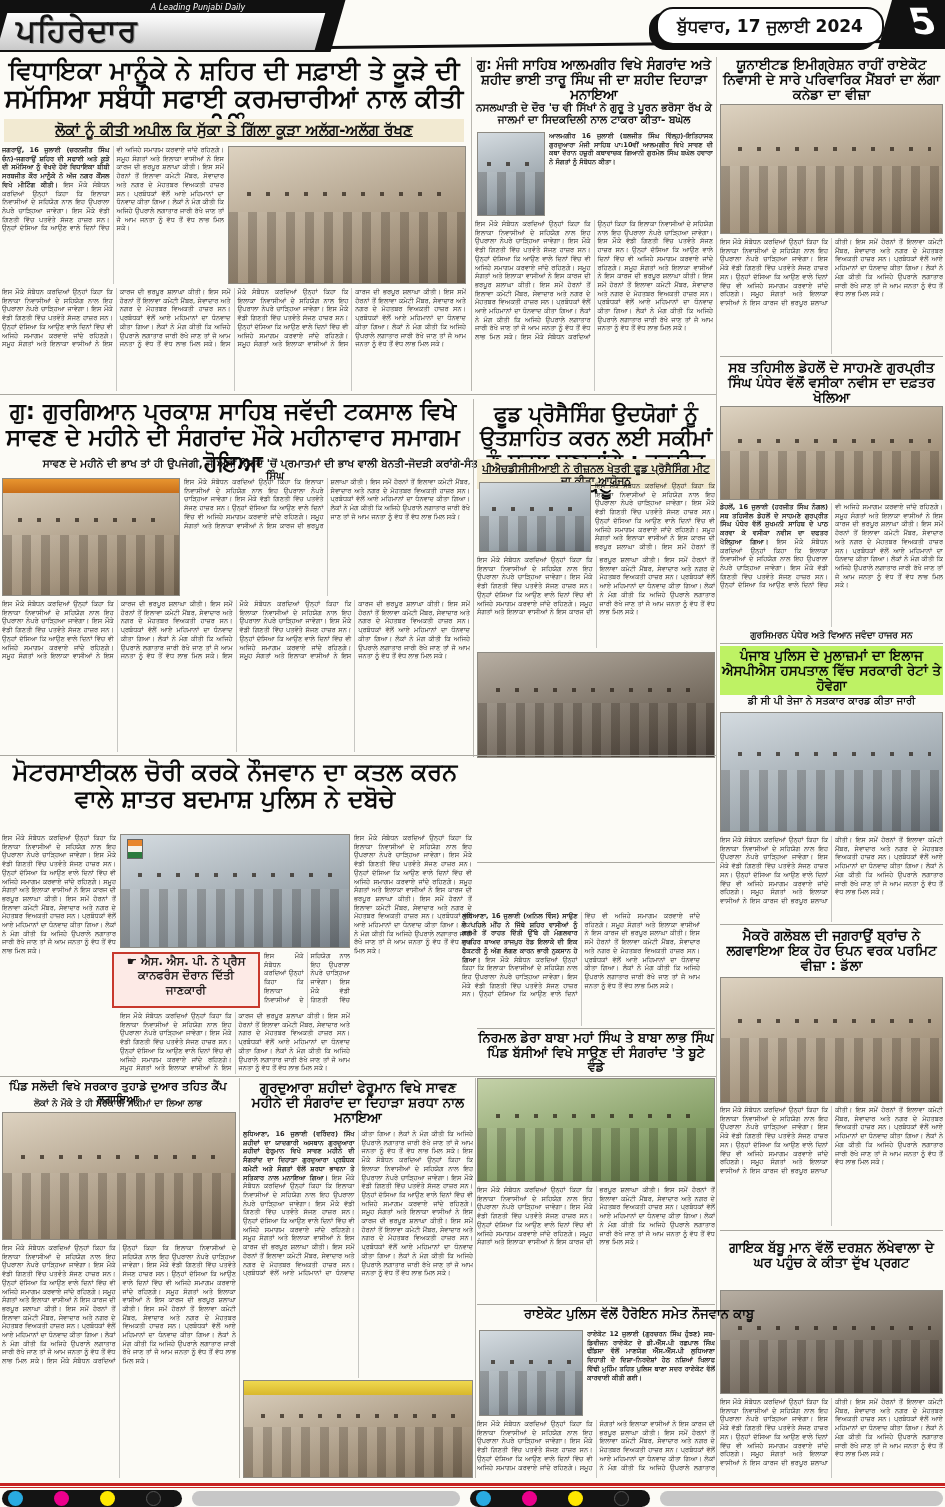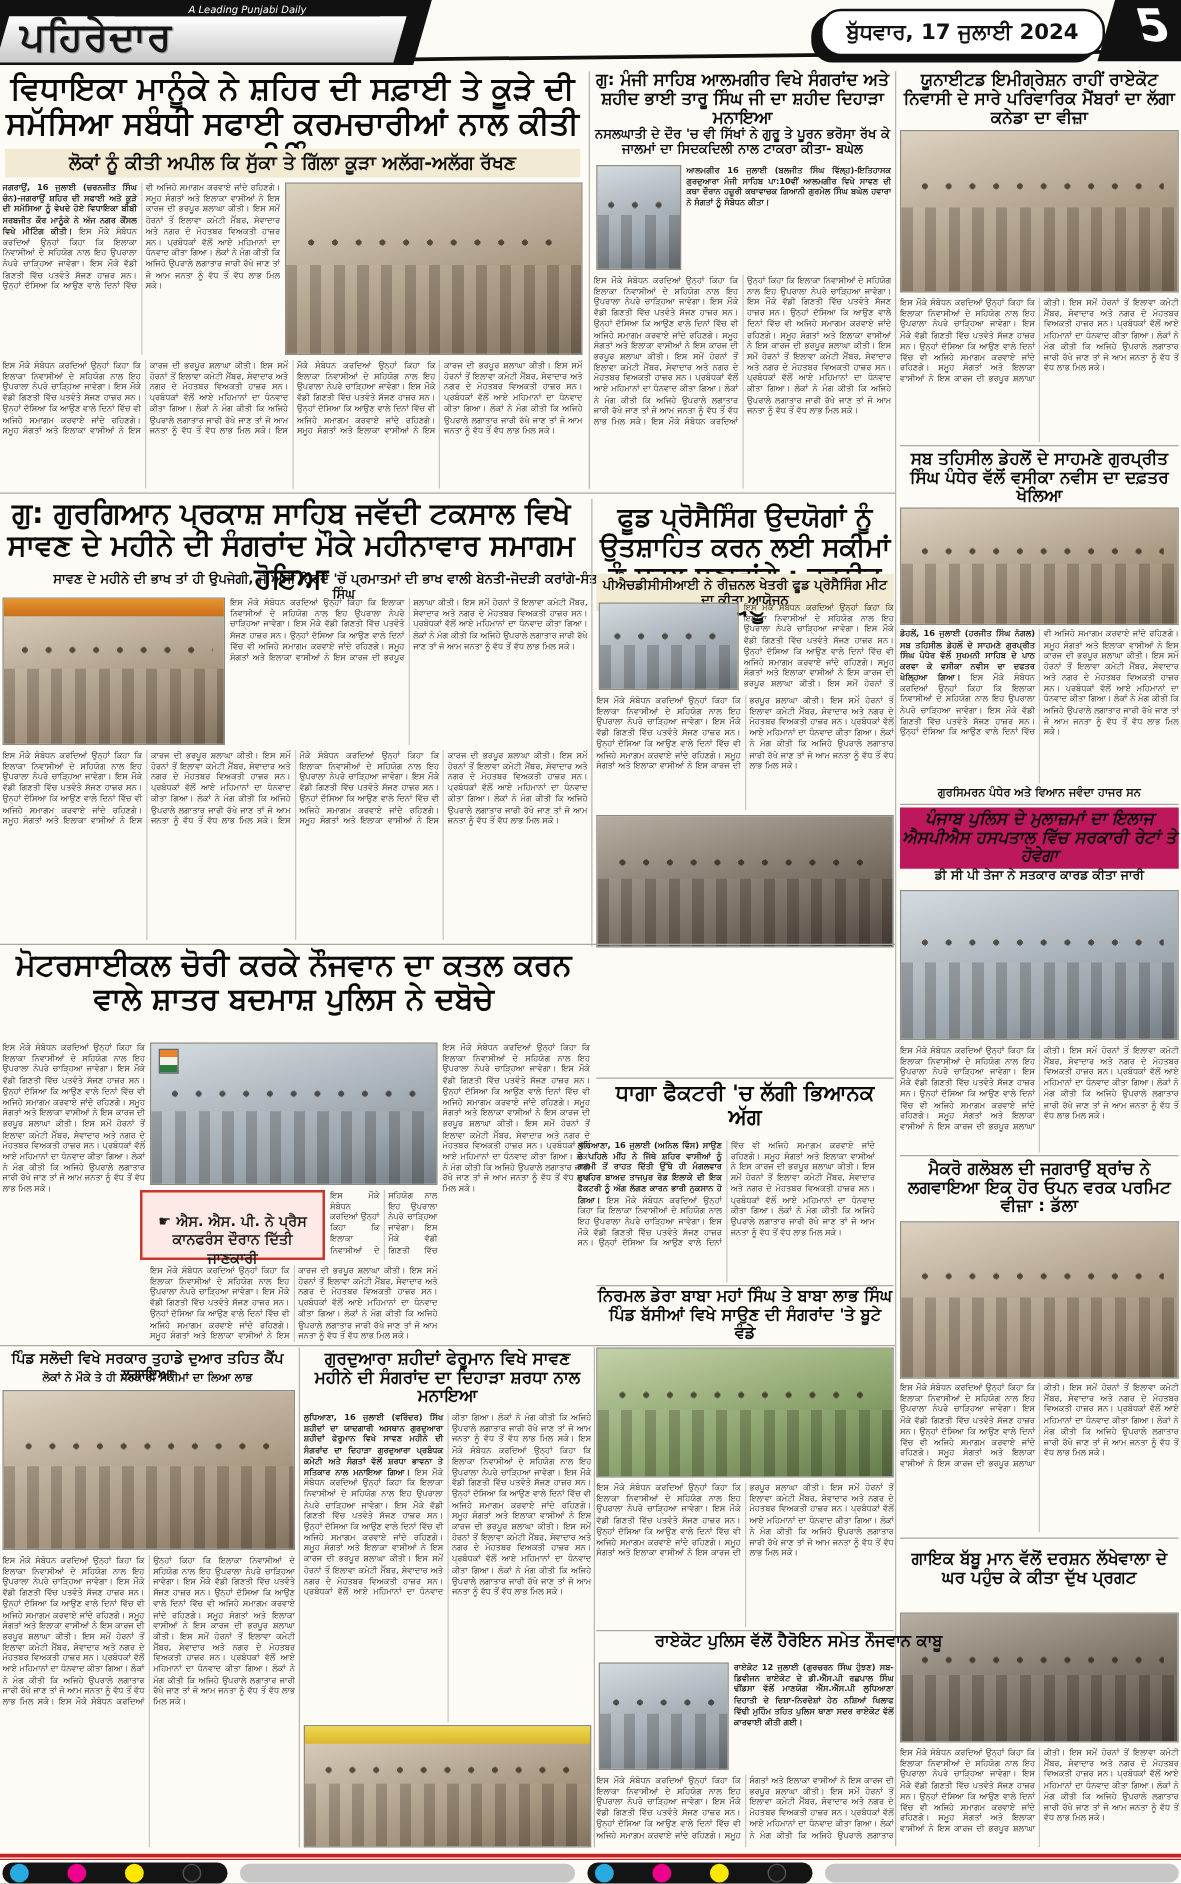--- a/index.html
+++ b/index.html
@@ -2,22 +2,22 @@
 <html><head>
 <meta charset="utf-8">
 <title>Pehredar - Page 5</title>
 <style>
   html,body{margin:0;padding:0;background:#888;}
   .page{position:relative;width:945px;height:1507px;background:#fcfbf6;
         font-family:"DejaVu Sans",sans-serif;overflow:hidden;margin:0 auto;}
   
   .h{position:absolute;font-weight:bold;color:#0b0b0b;text-align:center;line-height:1.12;}
   .sub{position:absolute;font-weight:bold;color:#111;text-align:center;line-height:1.15;}
-  .cream{background:#f2ead2;}
-  .blue{background:#be185d;font-style:italic;}
+  .cream{background:#f2ead2;text-decoration:underline;}
+  .blue{background:#bef264;}
   
   .b{position:absolute;font-size:6.6px;line-height:1.32;text-align:justify;
      color:#1d1d1d;overflow:hidden;column-gap:7px;column-rule:1px solid #c7c7c3;}
   .c1{column-count:1}.c2{column-count:2}.c4{column-count:4}
   .lead{font-weight:bold;}
   
   .p{position:absolute;border:1px solid #8d8a82;box-sizing:border-box;}
   .p::after{content:'';position:absolute;left:5%;right:5%;top:30%;height:12px;
      background:radial-gradient(circle 4px at 8px 6px,rgba(38,29,20,.7) 60%,transparent 62%);
      background-size:19px 12px;background-repeat:repeat-x;}
@@ -43,21 +43,21 @@
   .mast-title{position:absolute;left:16px;top:12px;font-size:31px;font-weight:bold;color:#151515;
      letter-spacing:1px;text-shadow:1px 1px 0 #999;}
   .mast-line{position:absolute;left:330px;top:43px;width:556px;height:3px;background:#111;transform:skewY(-0.6deg);}
   .date-pill{position:absolute;left:656px;top:7px;width:224px;height:34px;background:#fff;border:2px solid #111;
      border-radius:17px;box-shadow:-7px 5px 0 #111;font-size:17px;font-weight:bold;color:#111;
      text-align:center;line-height:34px;}
   .page-box{position:absolute;right:-12px;top:0;width:72px;height:49px;background:#111;transform:skewX(-16deg);}
   .pn{position:absolute;right:14px;top:2px;font-size:36px;font-weight:bold;color:#fff;transform:skewX(16deg);}
   
   .sspbox{position:absolute;background:#fdeae6;border:2px solid #c8392d;font-size:11.5px;font-weight:bold;
-     color:#201c1c;text-align:center;line-height:1.25;padding:16px 3px;box-sizing:border-box;}
+     color:#201c1c;text-align:center;line-height:1.25;padding:0 3px;box-sizing:border-box;}
   
   .redline{position:absolute;left:0;width:945px;height:3px;background:#c62222;}
   .pillb{position:absolute;height:17px;background:#141414;border-radius:9px;}
   .pillg{position:absolute;height:15px;background:#c7c7c7;border-radius:8px;}
   .dot{position:absolute;top:1px;width:15px;height:15px;border-radius:50%;}
   .dc{background:#29abe2}.dm{background:#ec008c}.dy{background:#ffe800}.dk{background:#1a1a1a;border:1px solid #555;box-sizing:border-box;}
 </style>
 </head>
 <body>
 
@@ -198,21 +198,20 @@
     <span class="lead">ਲੁਧਿਆਣਾ, 16 ਜੁਲਾਈ (ਵਰਿੰਦਰ) ਸਿੱਖ ਸ਼ਹੀਦਾਂ ਦਾ ਯਾਦਗਾਰੀ ਅਸਥਾਨ ਗੁਰਦੁਆਰਾ ਸ਼ਹੀਦਾਂ ਫੇਰੂਮਾਨ ਵਿਖੇ ਸਾਵਣ ਮਹੀਨੇ ਦੀ ਸੰਗਰਾਂਦ ਦਾ ਦਿਹਾੜਾ ਗੁਰਦੁਆਰਾ ਪ੍ਰਬੰਧਕ ਕਮੇਟੀ ਅਤੇ ਸੰਗਤਾਂ ਵੱਲੋਂ ਸ਼ਰਧਾ ਭਾਵਨਾ ਤੇ ਸਤਿਕਾਰ ਨਾਲ ਮਨਾਇਆ ਗਿਆ।</span>
     <span>ਇਸ ਮੌਕੇ ਸੰਬੋਧਨ ਕਰਦਿਆਂ ਉਨ੍ਹਾਂ ਕਿਹਾ ਕਿ ਇਲਾਕਾ ਨਿਵਾਸੀਆਂ ਦੇ ਸਹਿਯੋਗ ਨਾਲ ਇਹ ਉਪਰਾਲਾ ਨੇਪਰੇ ਚਾੜ੍ਹਿਆ ਜਾਵੇਗਾ। ਇਸ ਮੌਕੇ ਵੱਡੀ ਗਿਣਤੀ ਵਿੱਚ ਪਤਵੰਤੇ ਸੱਜਣ ਹਾਜ਼ਰ ਸਨ। ਉਨ੍ਹਾਂ ਦੱਸਿਆ ਕਿ ਆਉਣ ਵਾਲੇ ਦਿਨਾਂ ਵਿੱਚ ਵੀ ਅਜਿਹੇ ਸਮਾਗਮ ਕਰਵਾਏ ਜਾਂਦੇ ਰਹਿਣਗੇ। ਸਮੂਹ ਸੰਗਤਾਂ ਅਤੇ ਇਲਾਕਾ ਵਾਸੀਆਂ ਨੇ ਇਸ ਕਾਰਜ ਦੀ ਭਰਪੂਰ ਸ਼ਲਾਘਾ ਕੀਤੀ। ਇਸ ਸਮੇਂ ਹੋਰਨਾਂ ਤੋਂ ਇਲਾਵਾ ਕਮੇਟੀ ਮੈਂਬਰ, ਸੇਵਾਦਾਰ ਅਤੇ ਨਗਰ ਦੇ ਮੋਹਤਬਰ ਵਿਅਕਤੀ ਹਾਜ਼ਰ ਸਨ। ਪ੍ਰਬੰਧਕਾਂ ਵੱਲੋਂ ਆਏ ਮਹਿਮਾਨਾਂ ਦਾ ਧੰਨਵਾਦ ਕੀਤਾ ਗਿਆ। ਲੋਕਾਂ ਨੇ ਮੰਗ ਕੀਤੀ ਕਿ ਅਜਿਹੇ ਉਪਰਾਲੇ ਲਗਾਤਾਰ ਜਾਰੀ ਰੱਖੇ ਜਾਣ ਤਾਂ ਜੋ ਆਮ ਜਨਤਾ ਨੂੰ ਵੱਧ ਤੋਂ ਵੱਧ ਲਾਭ ਮਿਲ ਸਕੇ।</span>
     <span>ਇਸ ਮੌਕੇ ਸੰਬੋਧਨ ਕਰਦਿਆਂ ਉਨ੍ਹਾਂ ਕਿਹਾ ਕਿ ਇਲਾਕਾ ਨਿਵਾਸੀਆਂ ਦੇ ਸਹਿਯੋਗ ਨਾਲ ਇਹ ਉਪਰਾਲਾ ਨੇਪਰੇ ਚਾੜ੍ਹਿਆ ਜਾਵੇਗਾ। ਇਸ ਮੌਕੇ ਵੱਡੀ ਗਿਣਤੀ ਵਿੱਚ ਪਤਵੰਤੇ ਸੱਜਣ ਹਾਜ਼ਰ ਸਨ। ਉਨ੍ਹਾਂ ਦੱਸਿਆ ਕਿ ਆਉਣ ਵਾਲੇ ਦਿਨਾਂ ਵਿੱਚ ਵੀ ਅਜਿਹੇ ਸਮਾਗਮ ਕਰਵਾਏ ਜਾਂਦੇ ਰਹਿਣਗੇ। ਸਮੂਹ ਸੰਗਤਾਂ ਅਤੇ ਇਲਾਕਾ ਵਾਸੀਆਂ ਨੇ ਇਸ ਕਾਰਜ ਦੀ ਭਰਪੂਰ ਸ਼ਲਾਘਾ ਕੀਤੀ। ਇਸ ਸਮੇਂ ਹੋਰਨਾਂ ਤੋਂ ਇਲਾਵਾ ਕਮੇਟੀ ਮੈਂਬਰ, ਸੇਵਾਦਾਰ ਅਤੇ ਨਗਰ ਦੇ ਮੋਹਤਬਰ ਵਿਅਕਤੀ ਹਾਜ਼ਰ ਸਨ। ਪ੍ਰਬੰਧਕਾਂ ਵੱਲੋਂ ਆਏ ਮਹਿਮਾਨਾਂ ਦਾ ਧੰਨਵਾਦ ਕੀਤਾ ਗਿਆ। ਲੋਕਾਂ ਨੇ ਮੰਗ ਕੀਤੀ ਕਿ ਅਜਿਹੇ ਉਪਰਾਲੇ ਲਗਾਤਾਰ ਜਾਰੀ ਰੱਖੇ ਜਾਣ ਤਾਂ ਜੋ ਆਮ ਜਨਤਾ ਨੂੰ ਵੱਧ ਤੋਂ ਵੱਧ ਲਾਭ ਮਿਲ ਸਕੇ।</span>
   </div>
   <div class="p warm" style="left:243px;top:1380px;width:230px;height:98px;">
     <div class="bannerylw"></div>
   </div>
   <div class="vr" style="left:475px;top:1078px;height:400px;"></div>
 
   <div class="hrr" style="left:477px;top:862px;width:238px;"></div>
-  <div class="h" style="left:477px;top:866px;width:238px;font-size:17px;">ਧਾਗਾ ਫੈਕਟਰੀ 'ਚ ਲੱਗੀ ਭਿਆਨਕ ਅੱਗ</div>
   <div class="b c2" style="left:462px;top:912px;width:238px;height:114px;">
     <span class="lead">ਲੁਧਿਆਣਾ, 16 ਜੁਲਾਈ (ਅਨਿਲ ਵਿੰਸ) ਸਾਉਣ ਦੇ ਪਹਿਲੇ ਮੀਂਹ ਨੇ ਜਿੱਥੇ ਸ਼ਹਿਰ ਵਾਸੀਆਂ ਨੂੰ ਗਰਮੀ ਤੋਂ ਰਾਹਤ ਦਿੱਤੀ ਉੱਥੇ ਹੀ ਮੰਗਲਵਾਰ ਦੁਪਹਿਰ ਬਾਅਦ ਤਾਜਪੁਰ ਰੋਡ ਇਲਾਕੇ ਦੀ ਇਕ ਫੈਕਟਰੀ ਨੂੰ ਅੱਗ ਲੱਗਣ ਕਾਰਨ ਭਾਰੀ ਨੁਕਸਾਨ ਹੋ ਗਿਆ।</span>
     <span>ਇਸ ਮੌਕੇ ਸੰਬੋਧਨ ਕਰਦਿਆਂ ਉਨ੍ਹਾਂ ਕਿਹਾ ਕਿ ਇਲਾਕਾ ਨਿਵਾਸੀਆਂ ਦੇ ਸਹਿਯੋਗ ਨਾਲ ਇਹ ਉਪਰਾਲਾ ਨੇਪਰੇ ਚਾੜ੍ਹਿਆ ਜਾਵੇਗਾ। ਇਸ ਮੌਕੇ ਵੱਡੀ ਗਿਣਤੀ ਵਿੱਚ ਪਤਵੰਤੇ ਸੱਜਣ ਹਾਜ਼ਰ ਸਨ। ਉਨ੍ਹਾਂ ਦੱਸਿਆ ਕਿ ਆਉਣ ਵਾਲੇ ਦਿਨਾਂ ਵਿੱਚ ਵੀ ਅਜਿਹੇ ਸਮਾਗਮ ਕਰਵਾਏ ਜਾਂਦੇ ਰਹਿਣਗੇ। ਸਮੂਹ ਸੰਗਤਾਂ ਅਤੇ ਇਲਾਕਾ ਵਾਸੀਆਂ ਨੇ ਇਸ ਕਾਰਜ ਦੀ ਭਰਪੂਰ ਸ਼ਲਾਘਾ ਕੀਤੀ। ਇਸ ਸਮੇਂ ਹੋਰਨਾਂ ਤੋਂ ਇਲਾਵਾ ਕਮੇਟੀ ਮੈਂਬਰ, ਸੇਵਾਦਾਰ ਅਤੇ ਨਗਰ ਦੇ ਮੋਹਤਬਰ ਵਿਅਕਤੀ ਹਾਜ਼ਰ ਸਨ। ਪ੍ਰਬੰਧਕਾਂ ਵੱਲੋਂ ਆਏ ਮਹਿਮਾਨਾਂ ਦਾ ਧੰਨਵਾਦ ਕੀਤਾ ਗਿਆ। ਲੋਕਾਂ ਨੇ ਮੰਗ ਕੀਤੀ ਕਿ ਅਜਿਹੇ ਉਪਰਾਲੇ ਲਗਾਤਾਰ ਜਾਰੀ ਰੱਖੇ ਜਾਣ ਤਾਂ ਜੋ ਆਮ ਜਨਤਾ ਨੂੰ ਵੱਧ ਤੋਂ ਵੱਧ ਲਾਭ ਮਿਲ ਸਕੇ।</span>
   </div>
 
   <div class="hrr" style="left:477px;top:1028px;width:238px;"></div>
   <div class="h" style="left:477px;top:1031px;width:238px;font-size:13px;">ਨਿਰਮਲ ਡੇਰਾ ਬਾਬਾ ਮਹਾਂ ਸਿੰਘ ਤੇ ਬਾਬਾ ਲਾਭ ਸਿੰਘ ਪਿੰਡ ਬੱਸੀਆਂ ਵਿਖੇ ਸਾਉਣ ਦੀ ਸੰਗਰਾਂਦ 'ਤੇ ਬੂਟੇ ਵੰਡੇ</div>
   <div class="p green" style="left:477px;top:1078px;width:238px;height:104px;"></div>
   <div class="b c2" style="left:477px;top:1186px;width:238px;height:116px;">
     <span>ਇਸ ਮੌਕੇ ਸੰਬੋਧਨ ਕਰਦਿਆਂ ਉਨ੍ਹਾਂ ਕਿਹਾ ਕਿ ਇਲਾਕਾ ਨਿਵਾਸੀਆਂ ਦੇ ਸਹਿਯੋਗ ਨਾਲ ਇਹ ਉਪਰਾਲਾ ਨੇਪਰੇ ਚਾੜ੍ਹਿਆ ਜਾਵੇਗਾ। ਇਸ ਮੌਕੇ ਵੱਡੀ ਗਿਣਤੀ ਵਿੱਚ ਪਤਵੰਤੇ ਸੱਜਣ ਹਾਜ਼ਰ ਸਨ। ਉਨ੍ਹਾਂ ਦੱਸਿਆ ਕਿ ਆਉਣ ਵਾਲੇ ਦਿਨਾਂ ਵਿੱਚ ਵੀ ਅਜਿਹੇ ਸਮਾਗਮ ਕਰਵਾਏ ਜਾਂਦੇ ਰਹਿਣਗੇ। ਸਮੂਹ ਸੰਗਤਾਂ ਅਤੇ ਇਲਾਕਾ ਵਾਸੀਆਂ ਨੇ ਇਸ ਕਾਰਜ ਦੀ ਭਰਪੂਰ ਸ਼ਲਾਘਾ ਕੀਤੀ। ਇਸ ਸਮੇਂ ਹੋਰਨਾਂ ਤੋਂ ਇਲਾਵਾ ਕਮੇਟੀ ਮੈਂਬਰ, ਸੇਵਾਦਾਰ ਅਤੇ ਨਗਰ ਦੇ ਮੋਹਤਬਰ ਵਿਅਕਤੀ ਹਾਜ਼ਰ ਸਨ। ਪ੍ਰਬੰਧਕਾਂ ਵੱਲੋਂ ਆਏ ਮਹਿਮਾਨਾਂ ਦਾ ਧੰਨਵਾਦ ਕੀਤਾ ਗਿਆ। ਲੋਕਾਂ ਨੇ ਮੰਗ ਕੀਤੀ ਕਿ ਅਜਿਹੇ ਉਪਰਾਲੇ ਲਗਾਤਾਰ ਜਾਰੀ ਰੱਖੇ ਜਾਣ ਤਾਂ ਜੋ ਆਮ ਜਨਤਾ ਨੂੰ ਵੱਧ ਤੋਂ ਵੱਧ ਲਾਭ ਮਿਲ ਸਕੇ।</span>

